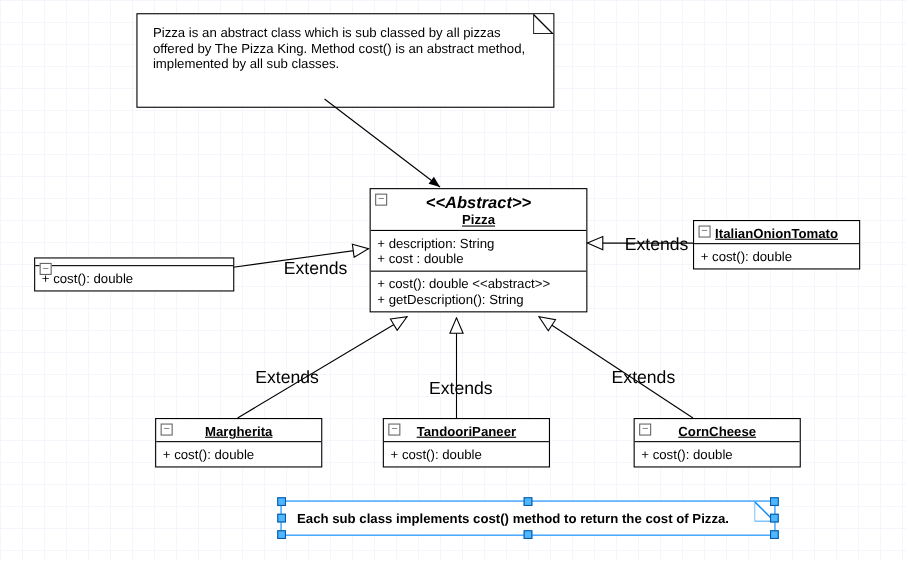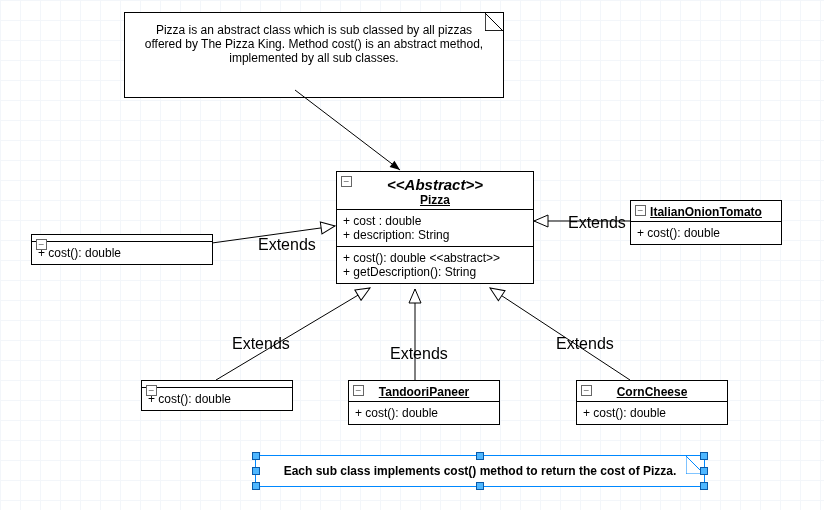--- a/index.html
+++ b/index.html
@@ -65,21 +65,20 @@
   }
   .uml-section:last-child { border-bottom: none; }
   .uml-section div { white-space: nowrap; }
 
   
   .note {
     position: absolute;
     background: #fff;
     border: 1px solid #000;
     padding: 10px 14px;
-    text-align: center;
   }
   .note-fold {
     position: absolute;
     top: 0;
     right: 0;
     width: 18px;
     height: 18px;
   }
   .note-fold svg { display:block; }
 
@@ -133,22 +132,22 @@
     </div>
   </div>
 
   <div class="node-box" style="left:336px; top:171px; width:196px;">
     <div class="uml-title">
       <span class="minus">−</span>
       <span class="stereo">&lt;&lt;Abstract&gt;&gt;</span>
       <span class="name">Pizza</span>
     </div>
     <div class="uml-section">
+      <div>+ description: String</div>
       <div>+ cost : double</div>
-      <div>+ description: String</div>
     </div>
     <div class="uml-section">
       <div>+ cost(): double &lt;&lt;abstract&gt;&gt;</div>
       <div>+ getDescription(): String</div>
     </div>
   </div>
 
   <div class="node-box" style="left:31px; top:234px; width:180px;">
     <div class="uml-title">
       <span class="minus">−</span>
@@ -164,20 +163,21 @@
       <span class="name">ItalianOnionTomato</span>
     </div>
     <div class="uml-section">
       <div>+ cost(): double</div>
     </div>
   </div>
 
   <div class="node-box" style="left:141px; top:380px; width:150px;">
     <div class="uml-title">
       <span class="minus">−</span>
+      <span class="name">Margherita</span>
     </div>
     <div class="uml-section">
       <div>+ cost(): double</div>
     </div>
   </div>
 
   <div class="node-box" style="left:348px; top:380px; width:150px;">
     <div class="uml-title">
       <span class="minus">−</span>
       <span class="name">TandooriPaneer</span>

